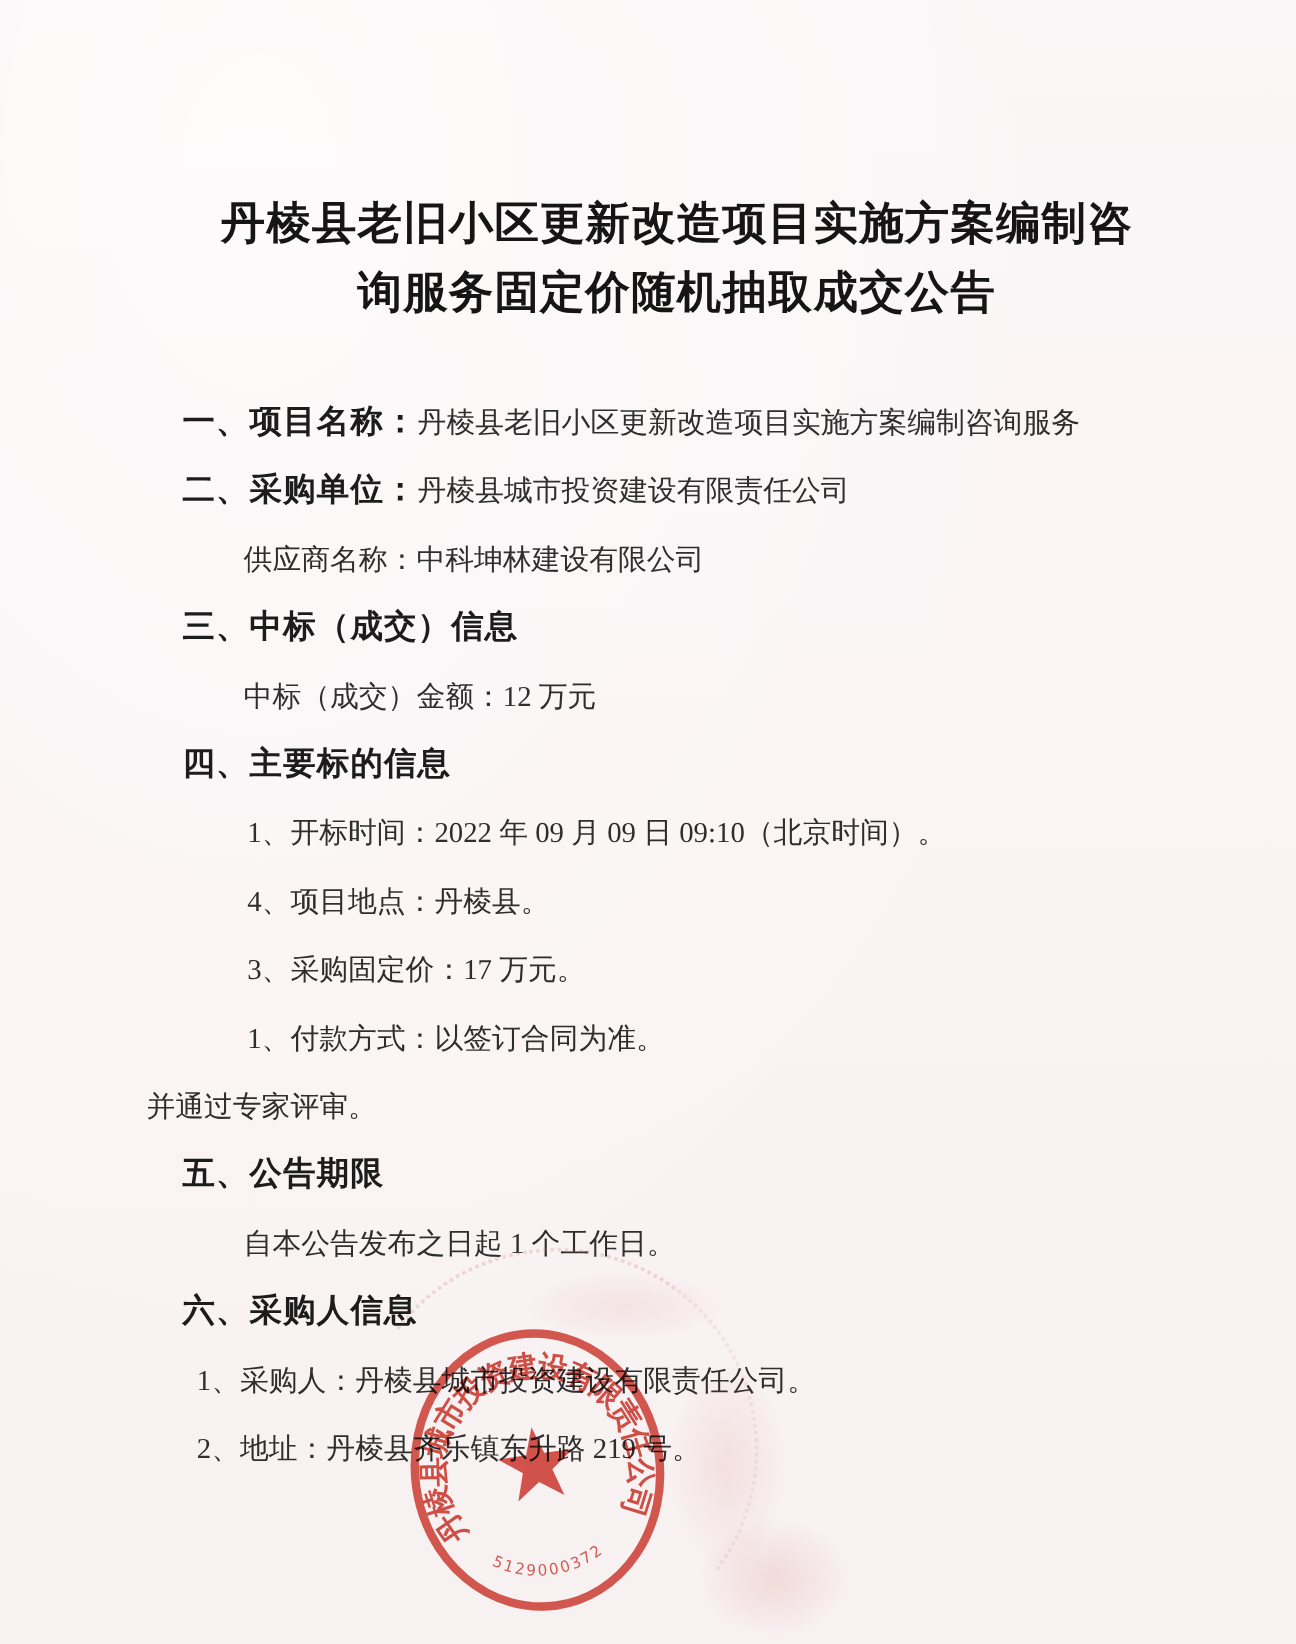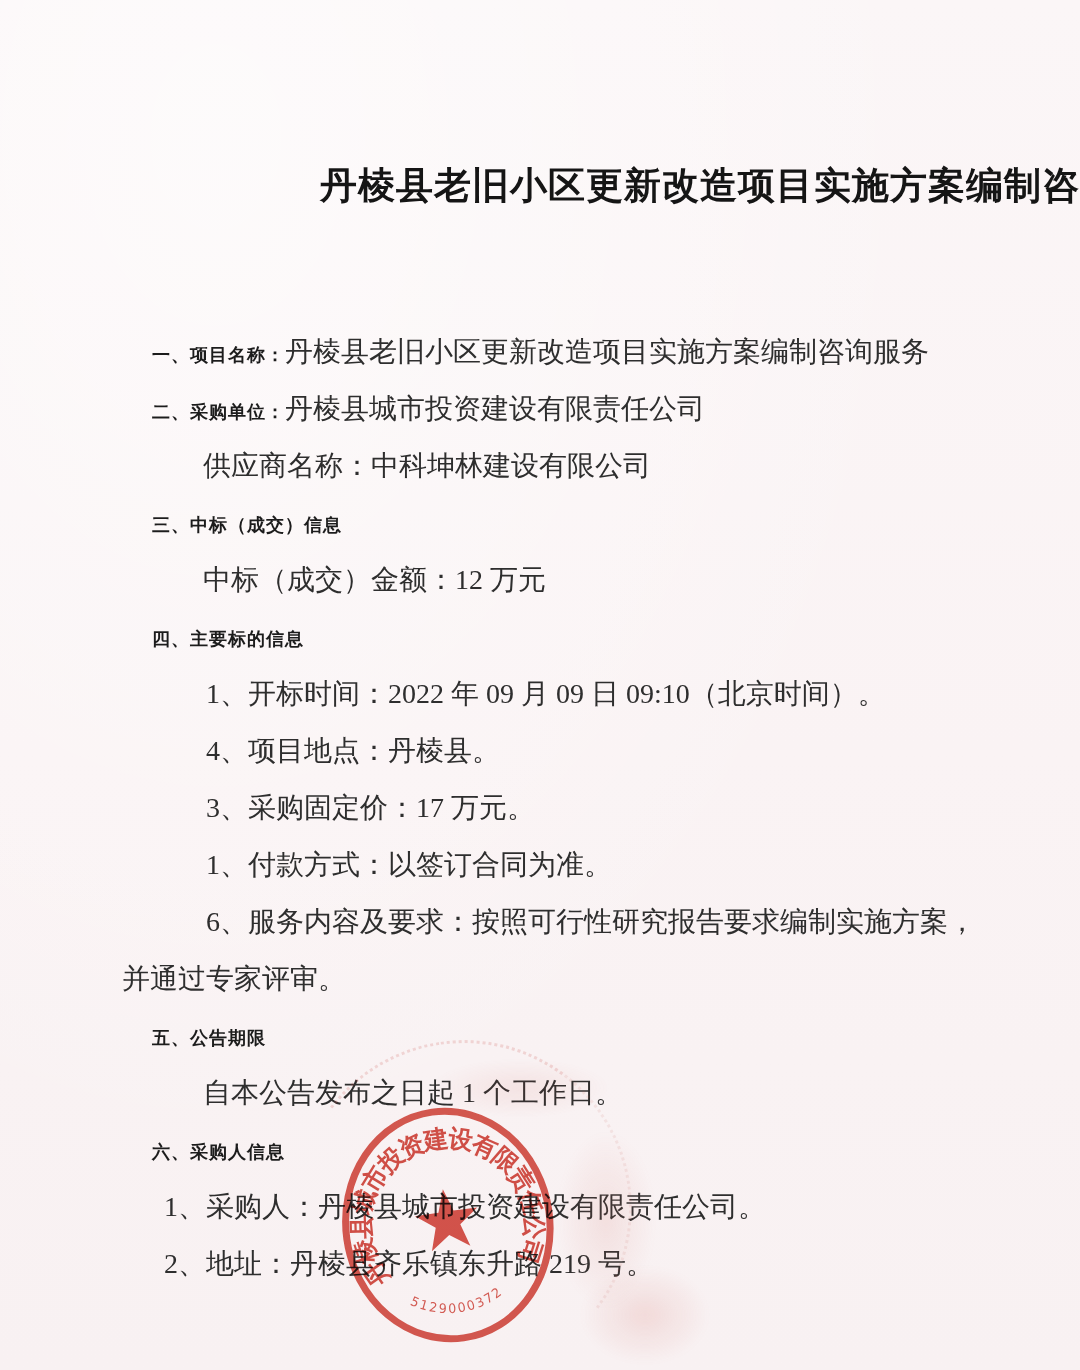--- a/index.html
+++ b/index.html
@@ -10,43 +10,43 @@
     background:#faf4f5;
     background-image:
       radial-gradient(ellipse at 20% 10%, rgba(255,255,255,.55), rgba(255,255,255,0) 60%),
       linear-gradient(180deg,#fbf6f7 0%, #faf3f4 55%, #f8f1f2 100%);
     overflow:hidden;
     font-family:"Liberation Serif","DejaVu Serif",serif;
     color:#2b2b2b;
   }
   .title{
     position:absolute;top:156px;left:0;right:0;margin:0;
-    text-align:right;
+    text-align:center;
     font-family:"DejaVu Serif","Liberation Serif",serif;
     font-weight:700;
     font-size:37px;line-height:58px;letter-spacing:1px;
     color:#151515;
     padding-left:48px;
   }
   .title .tl{display:block;}
   .doc-body{
     position:absolute;top:336px;left:122px;right:20px;
     font-size:26px;
   }
   .line{height:31px;line-height:31px;margin-bottom:26px;white-space:nowrap;}
   .ih{padding-left:30px;}
   .is{padding-left:81px;}
   .i4{padding-left:84px;}
   .i6{padding-left:42px;}
   .ic{padding-left:0;}
   .hd,.lbl{
     font-family:"Liberation Sans","DejaVu Sans",sans-serif;
-    font-weight:700;font-size:18px;color:#1c1c1c;letter-spacing:1px;
+    font-weight:700;font-size:27px;color:#1c1c1c;letter-spacing:1px;
   }
-  .val,.tx{font-family:"Liberation Serif","DejaVu Serif",serif;font-size:28px;color:#2e2e2e;}
+  .val,.tx{font-family:"Liberation Serif","DejaVu Serif",serif;font-size:24px;color:#2e2e2e;}
   
   .stamp{
     position:absolute;left:338px;top:1100px;width:220px;height:252px;
     transform:rotate(-8deg);
     mix-blend-mode:multiply;
     opacity:.93;
     pointer-events:none;
   }
   .stamp svg{width:100%;height:100%;}
   .seal-text{
@@ -80,20 +80,21 @@
     filter:blur(1px);pointer-events:none;
   }
 </style>
 </head>
 <body>
 
 <div class="page">
 
   <h1 class="title">
     <span class="tl">丹棱县老旧小区更新改造项目实施方案编制咨</span>
+    <span class="tl">询服务固定价随机抽取成交公告</span>
   </h1>
 
   <div class="doc-body">
 
     <div class="line ih"><span class="lbl">一、项目名称：</span><span class="val">丹棱县老旧小区更新改造项目实施方案编制咨询服务</span></div>
 
     <div class="line ih"><span class="lbl">二、采购单位：</span><span class="val">丹棱县城市投资建设有限责任公司</span></div>
 
     <div class="line is"><span class="tx">供应商名称：中科坤林建设有限公司</span></div>
 
@@ -105,21 +106,20 @@
 
     <div class="line i4"><span class="tx">1、开标时间：2022 年 09 月 09 日 09:10（北京时间）。</span></div>
 
     <div class="line i4"><span class="tx">4、项目地点：丹棱县。</span></div>
 
     <div class="line i4"><span class="tx">3、采购固定价：17 万元。</span></div>
 
 
     <div class="line i4"><span class="tx">1、付款方式：以签订合同为准。</span></div>
 
-    <div class="line i4"><span class="tx">6、服务内容及要求：按照可行性研究报告要求编制实施方案，</span></div>
 
     <div class="line ic"><span class="tx">并通过专家评审。</span></div>
 
     <div class="line ih"><span class="hd">五、公告期限</span></div>
 
     <div class="line is"><span class="tx">自本公告发布之日起 1 个工作日。</span></div>
 
     <div class="line ih"><span class="hd">六、采购人信息</span></div>
 
     <div class="line i6"><span class="tx">1、采购人：丹棱县城市投资建设有限责任公司。</span></div>

